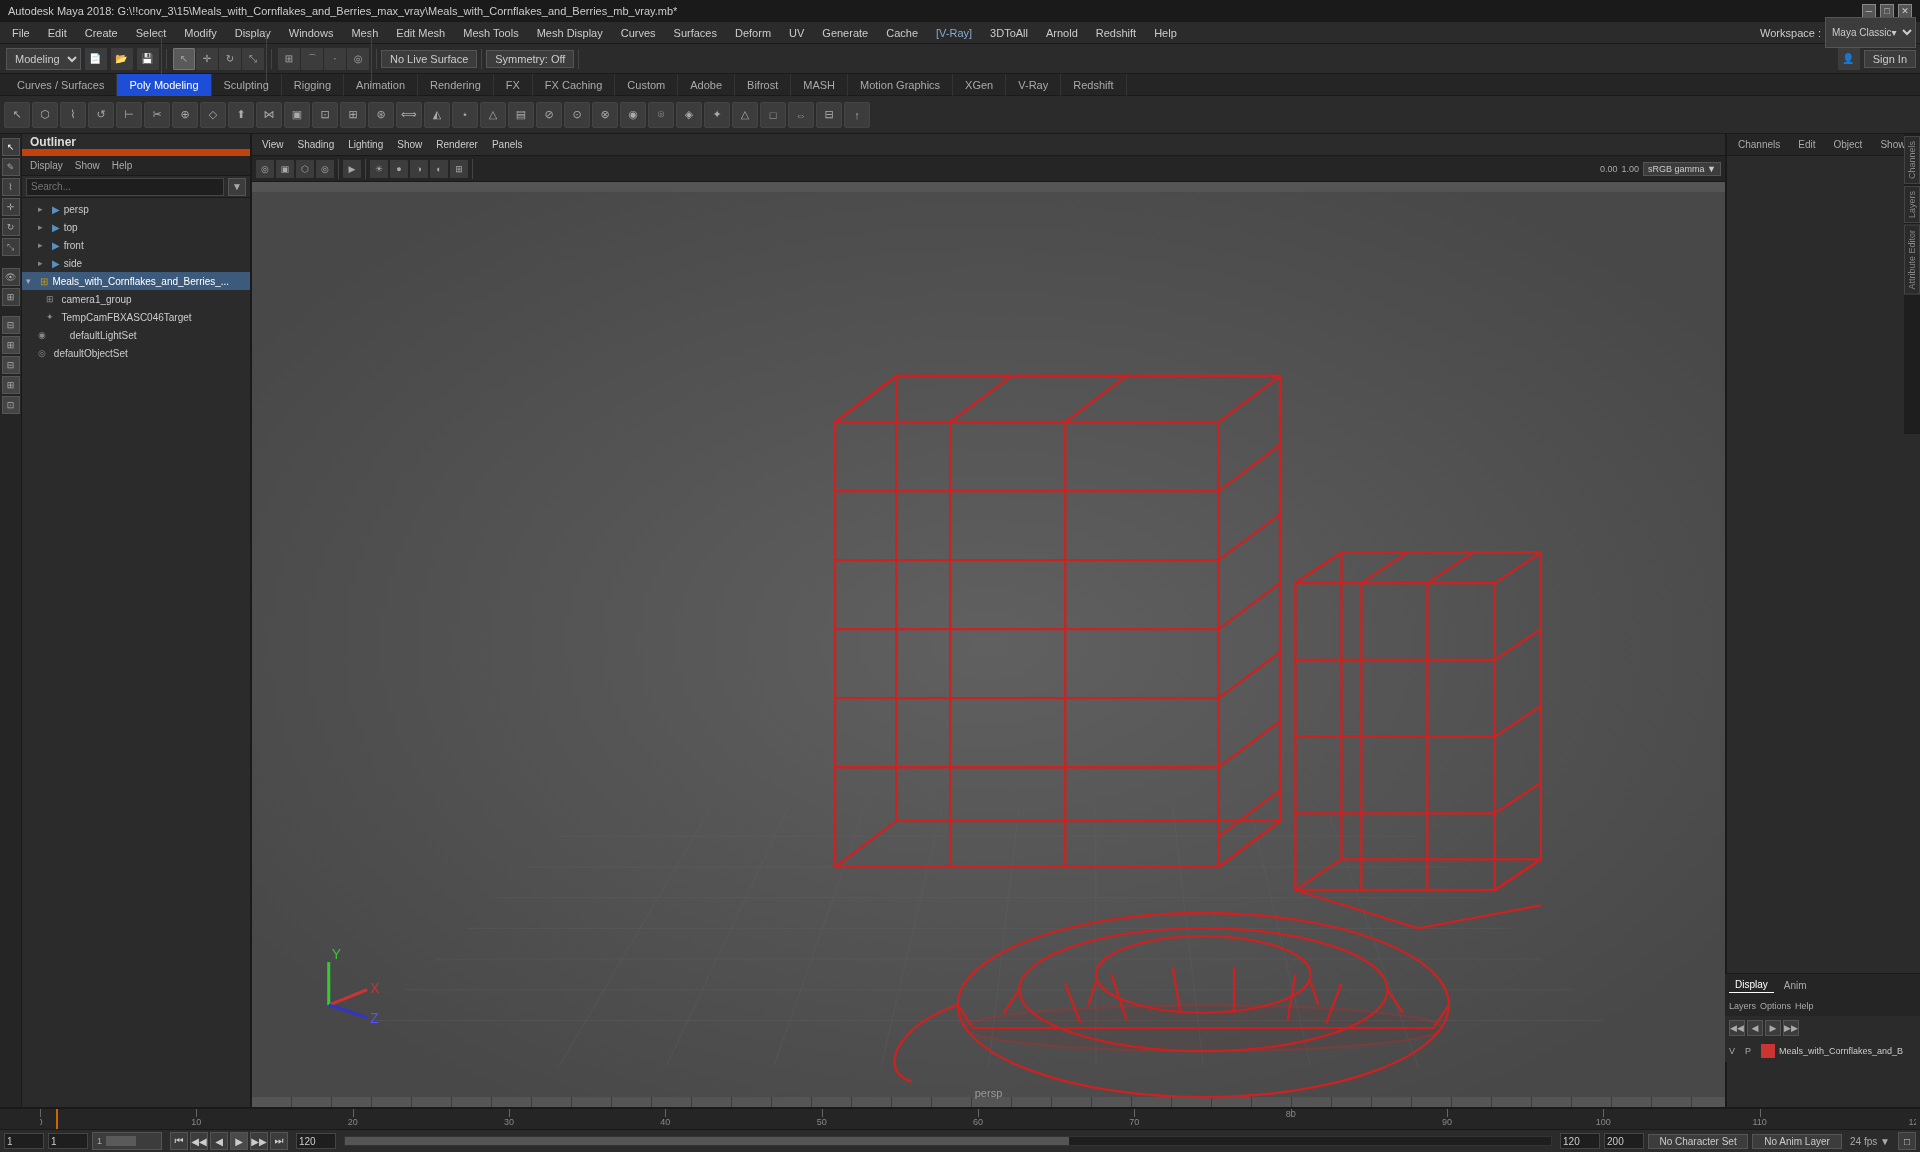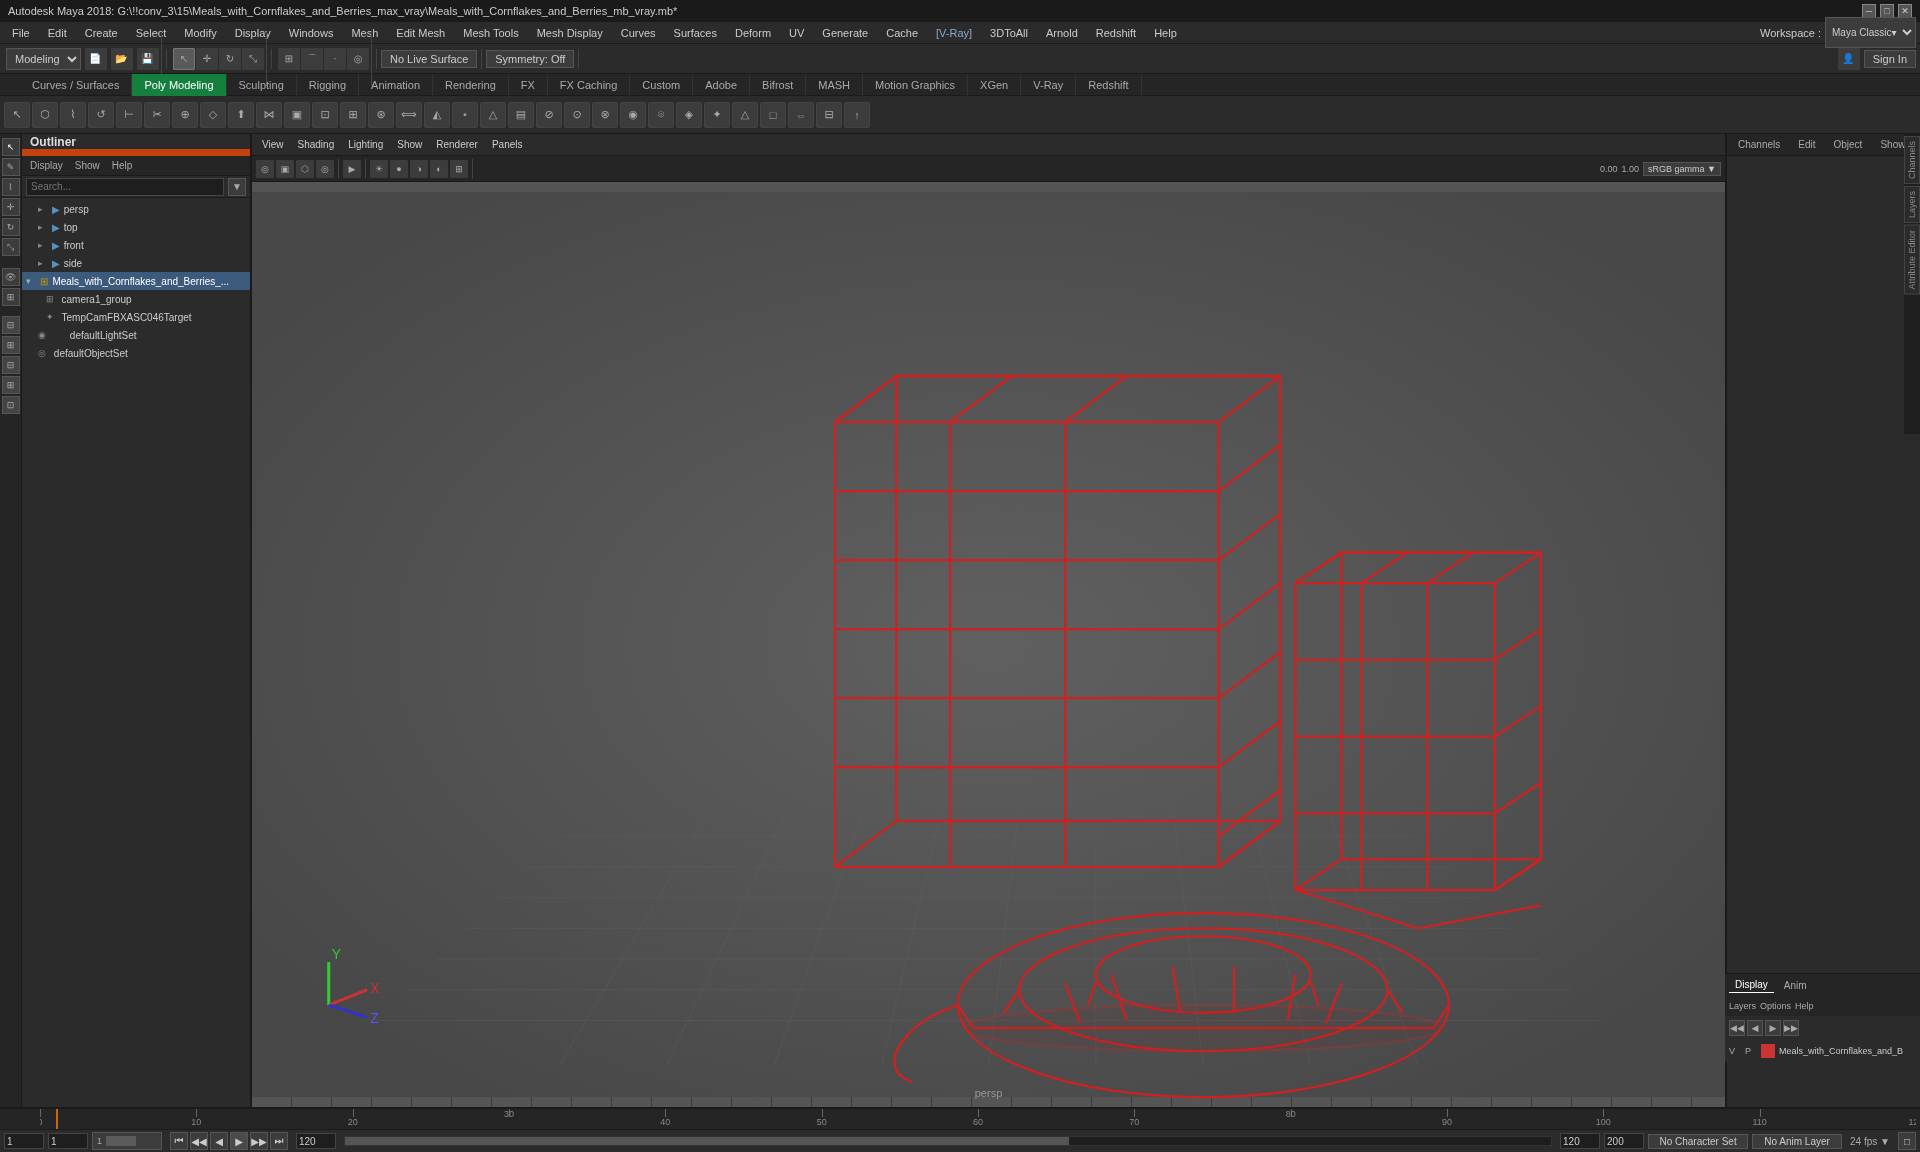--- a/index.html
+++ b/index.html
@@ -131,36 +131,36 @@
       font-size: 11px;
       cursor: pointer;
     }
 
     
     #tabs-bar {
       height: 22px;
       background: #252525;
       display: flex;
       align-items: center;
-      padding: 0 20px;
+      padding: 0 5px;
       gap: 0;
       border-bottom: 1px solid #1a1a1a;
     }
     .tab-item {
       padding: 3px 12px;
       font-size: 11px;
       color: #aaaaaa;
       cursor: pointer;
       border-right: 1px solid #333;
       height: 22px;
       display: flex;
       align-items: center;
     }
     .tab-item.active {
-      background: #15803d;
+      background: #1d4ed8;
       color: #ffffff;
     }
 
     
     #tools-icon-bar {
       height: 38px;
       background: #2b2b2b;
       display: flex;
       align-items: center;
       padding: 0 4px;
@@ -976,21 +976,21 @@
     <div id="timeline-ruler">
 
       <div id="timeline-ticks" style="position:absolute;top:0;left:40px;right:4px;height:100%;overflow:hidden;">
       <div style="position: absolute; left: 0px; top: 0px; width: 1px; height: 8px; background: rgb(102, 102, 102);"></div>
           <div style="position: absolute; left: 0px; top: 8px; font-size: 9px; color: rgb(136, 136, 136); transform: translateX(-50%);">0</div>
           <div style="position: absolute; left: 156.333px; top: 0px; width: 1px; height: 8px; background: rgb(102, 102, 102);"></div>
           <div style="position: absolute; left: 156.333px; top: 8px; font-size: 9px; color: rgb(136, 136, 136); transform: translateX(-50%);">10</div>
           <div style="position: absolute; left: 312.667px; top: 0px; width: 1px; height: 8px; background: rgb(102, 102, 102);"></div>
           <div style="position: absolute; left: 312.667px; top: 8px; font-size: 9px; color: rgb(136, 136, 136); transform: translateX(-50%);">20</div>
           <div style="position: absolute; left: 469px; top: 0px; width: 1px; height: 8px; background: rgb(102, 102, 102);"></div>
-          <div style="position: absolute; left: 469px; top: 0; font-size: 9px; color: rgb(136, 136, 136); transform: translateX(-50%);">30</div>
+          <div style="position: absolute; left: 469px; top: 8px; font-size: 9px; color: rgb(136, 136, 136); transform: translateX(-50%);">30</div>
           <div style="position: absolute; left: 625.333px; top: 0px; width: 1px; height: 8px; background: rgb(102, 102, 102);"></div>
           <div style="position: absolute; left: 625.333px; top: 8px; font-size: 9px; color: rgb(136, 136, 136); transform: translateX(-50%);">40</div>
           <div style="position: absolute; left: 781.667px; top: 0px; width: 1px; height: 8px; background: rgb(102, 102, 102);"></div>
           <div style="position: absolute; left: 781.667px; top: 8px; font-size: 9px; color: rgb(136, 136, 136); transform: translateX(-50%);">50</div>
           <div style="position: absolute; left: 938px; top: 0px; width: 1px; height: 8px; background: rgb(102, 102, 102);"></div>
           <div style="position: absolute; left: 938px; top: 8px; font-size: 9px; color: rgb(136, 136, 136); transform: translateX(-50%);">60</div>
           <div style="position: absolute; left: 1094.33px; top: 0px; width: 1px; height: 8px; background: rgb(102, 102, 102);"></div>
           <div style="position: absolute; left: 1094.33px; top: 8px; font-size: 9px; color: rgb(136, 136, 136); transform: translateX(-50%);">70</div>
           <div style="position: absolute; left: 1250.67px; top: 0px; width: 1px; height: 8px; background: rgb(102, 102, 102);"></div>
           <div style="position: absolute; left: 1250.67px; top: 0; font-size: 9px; color: rgb(136, 136, 136); transform: translateX(-50%);">80</div>

